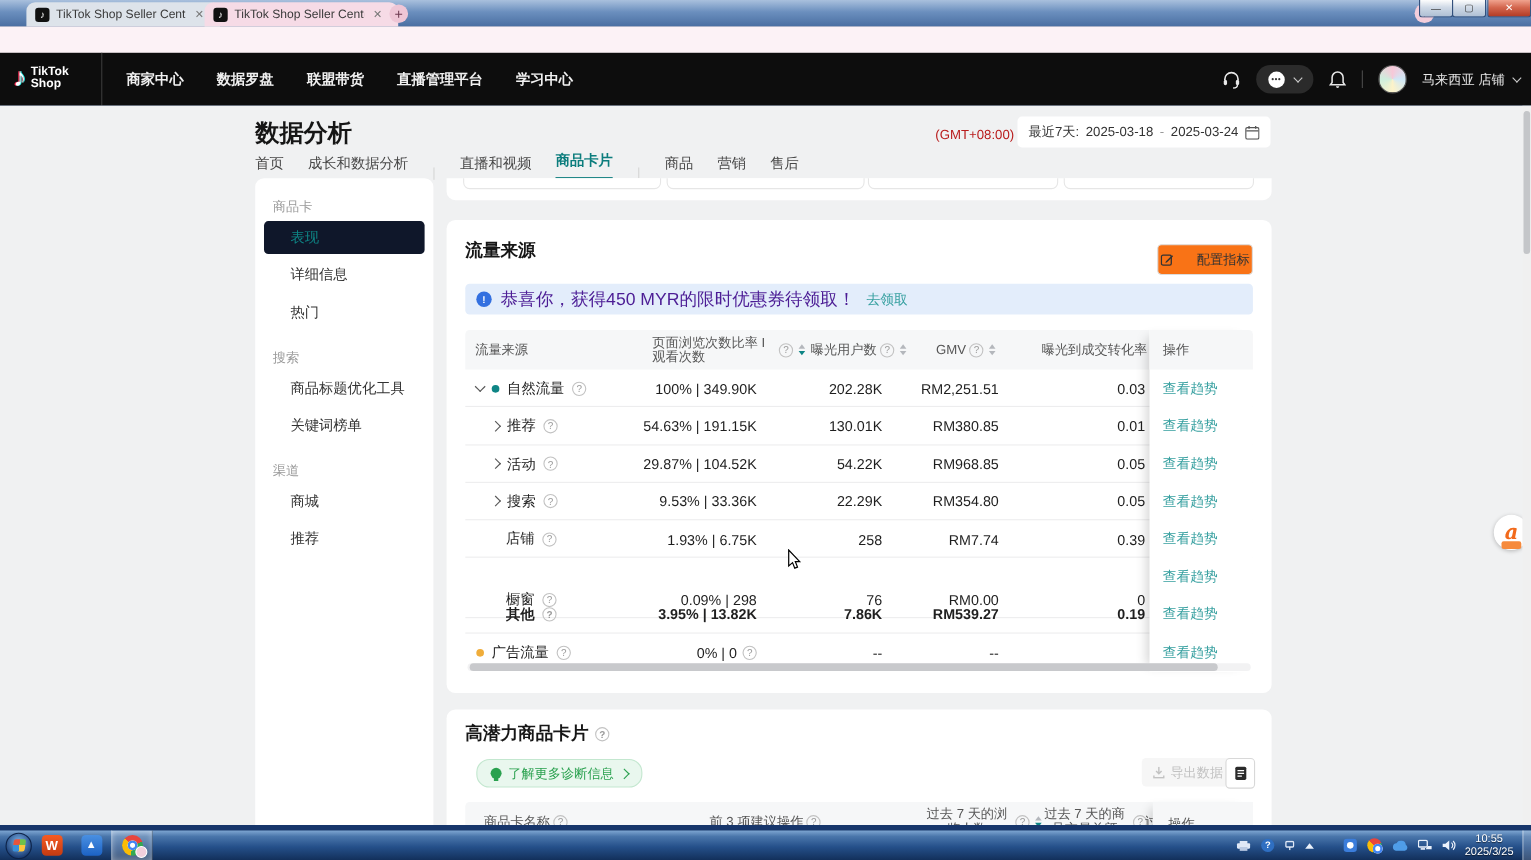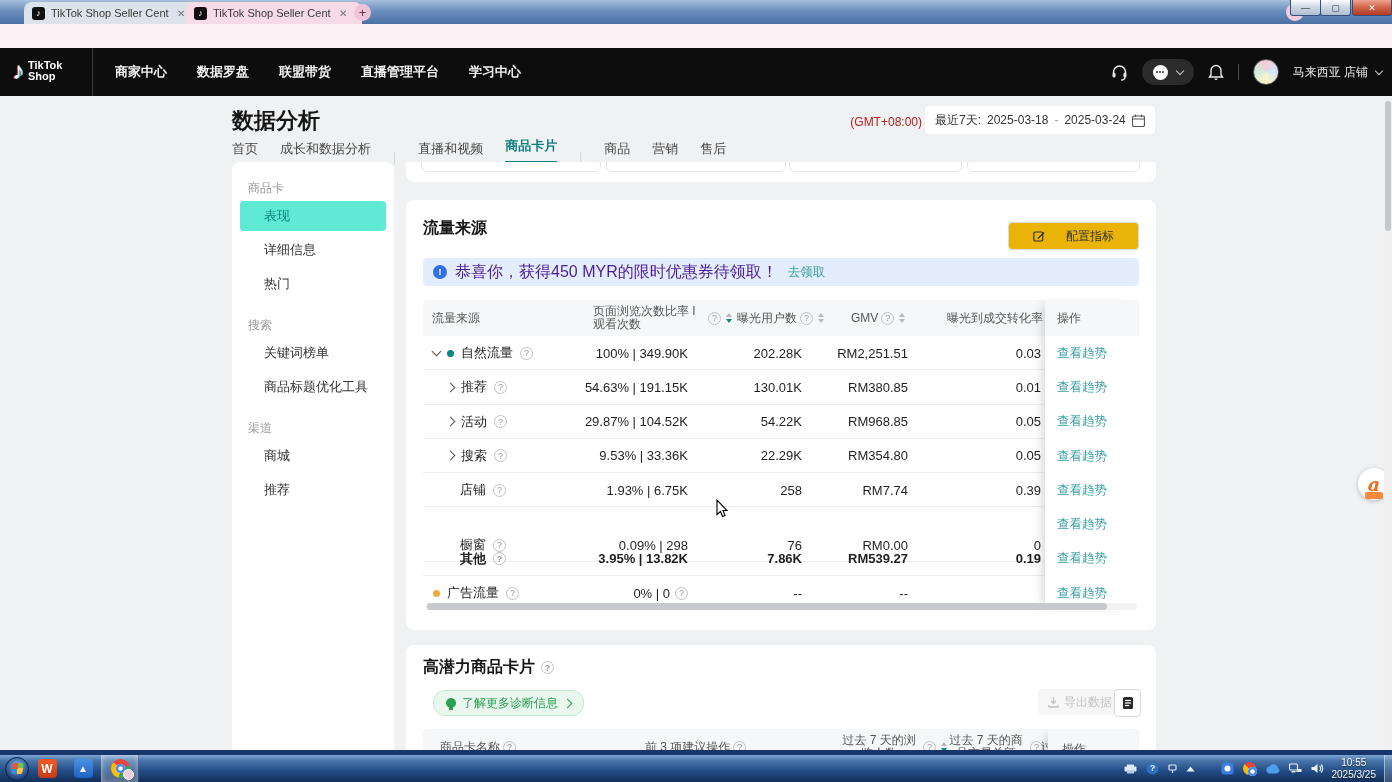--- a/index.html
+++ b/index.html
@@ -60,31 +60,31 @@
      display:flex;align-items:center;gap:6px;padding:0 10px;box-sizing:border-box;font-size:12px;color:#333}
   #page-tabs{left:232px;top:46px;display:flex;align-items:flex-end;gap:22px;height:22px}
   .ptab{font-size:13px;color:#474747;padding-bottom:6px}
   .ptab.act{color:#0c7d7d;font-weight:bold;border-bottom:3px solid #0c7d7d}
   .pdiv{color:#d6d6d6;font-size:12px}
 
   
   #sidebar{left:232px;top:66px;width:162px;height:588px;background:#fff;border-radius:8px 8px 0 0}
   .sb-sec{margin:18px 0 4px 16px;font-size:12px;color:#9a9a9a}
   .sb-item{margin:4px 8px;padding:6px 0 6px 24px;font-size:13px;color:#333;border-radius:4px}
-  .sb-item.act{background:#5eead4;color:#0e8585}
+  .sb-item.act{background:#0f172a;color:#0e8585}
 
   
   #strip{left:406px;top:66px;width:750px;height:20px;background:#fff;border-radius:0 0 8px 8px;overflow:hidden}
   .sbox{position:absolute;top:-8px;height:16px;border:1px solid #e6e6e6;border-radius:6px;background:#fff}
 
   
   #traffic{left:406px;top:104px;width:750px;height:430px;background:#fff;border-radius:8px}
   #traffic h2{position:absolute;left:17px;top:18px;margin:0;font-size:16px;color:#161616}
-  #cfgbtn{right:17px;top:22px;height:26px;border:1px solid #dcdcdc;border-radius:4px;background:#eab308;
-     display:flex;align-items:center;gap:21px;padding:0 24px;font-size:12px;color:#333}
+  #cfgbtn{right:17px;top:22px;height:26px;border:1px solid #dcdcdc;border-radius:4px;background:#f97316;
+     display:flex;align-items:center;gap:21px;padding:0 2px;font-size:12px;color:#333}
   #banner{left:17px;top:58px;width:716px;height:28px;background:#e3edfb;border-radius:4px;
      display:flex;align-items:center;gap:8px;padding:0 10px;box-sizing:border-box}
   #banner .bico{width:14px;height:14px;border-radius:50%;background:#3370e0;color:#fff;font-size:9px;font-weight:bold;
      display:flex;align-items:center;justify-content:center}
   #banner .btxt{font-size:16px;color:#4c1d95}
   #banner .blink{font-size:12.5px;color:#37a0a0;margin-left:2px}
 
   #thead{left:17px;top:100px;width:716px;height:36px;background:#f6f7f8;border-radius:4px 4px 0 0}
   .hc{position:absolute;display:flex;align-items:center;gap:3px;font-size:12px;color:#565656;height:36px}
   .hlabel2{width:112px;line-height:13px;text-align:left}
@@ -303,22 +303,22 @@
       <span class="ptab">营销</span>
       <span class="ptab">售后</span>
     </div>
 
   <div id="sidebar" class="abs">
       <div class="sb-sec">商品卡</div>
       <div class="sb-item act">表现</div>
       <div class="sb-item">详细信息</div>
       <div class="sb-item">热门</div>
       <div class="sb-sec">搜索</div>
+      <div class="sb-item">商品标题优化工具</div>
       <div class="sb-item">关键词榜单</div>
-      <div class="sb-item">商品标题优化工具</div>
       <div class="sb-sec">渠道</div>
       <div class="sb-item">商城</div>
       <div class="sb-item">推荐</div>
     </div>
 
   <div id="strip" class="abs">
     <div class="sbox" style="left:15px;width:178px"></div>
     <div class="sbox" style="left:200px;width:178px"></div>
     <div class="sbox" style="left:383px;width:171px"></div>
     <div class="sbox" style="left:561px;width:171px"></div>

